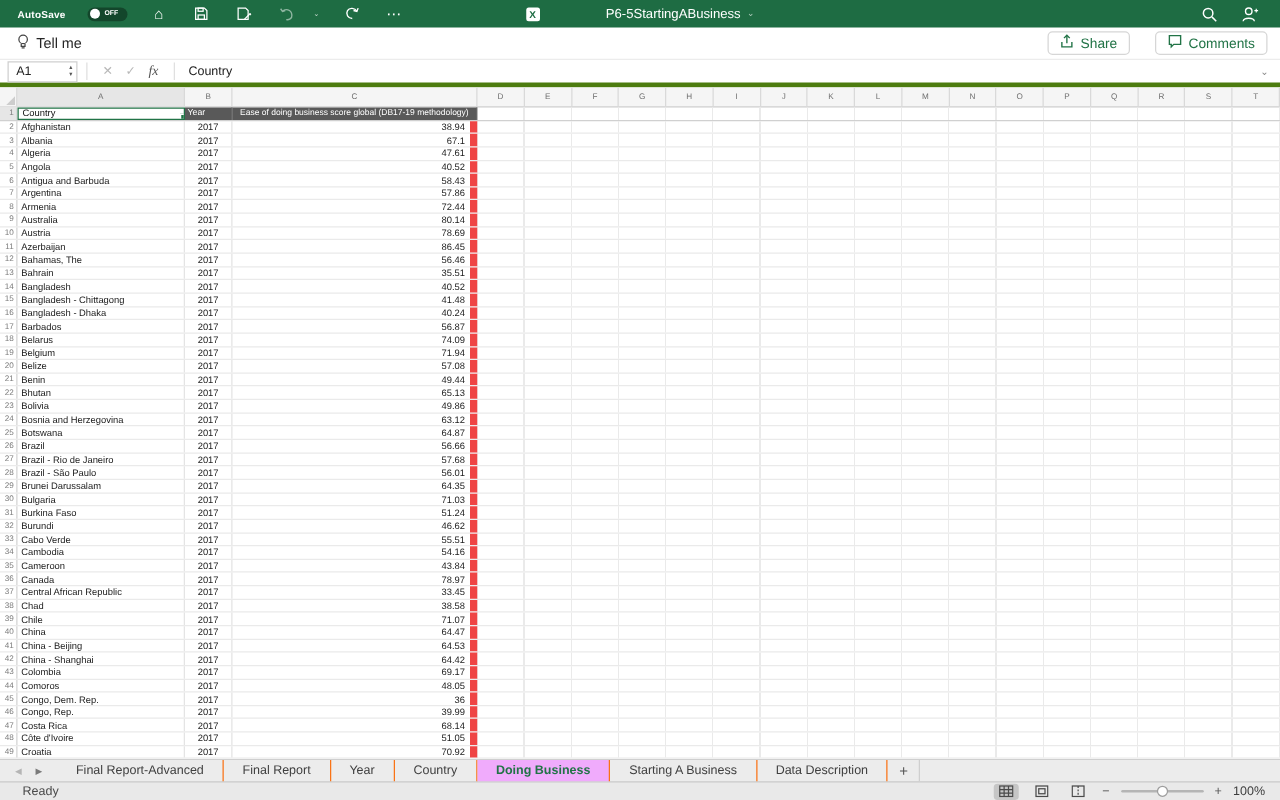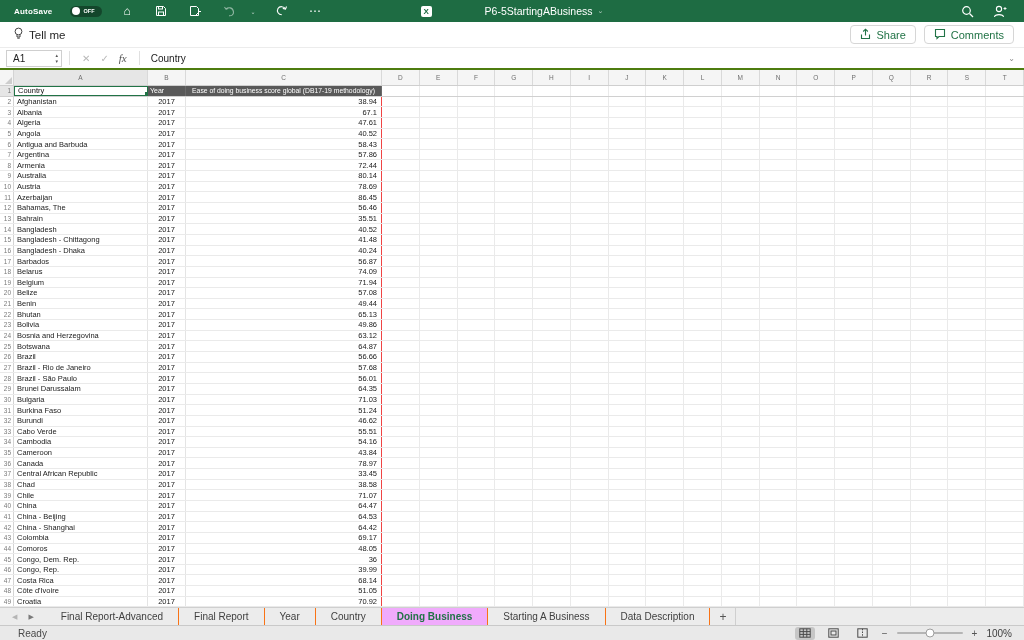--- a/index.html
+++ b/index.html
@@ -27,27 +27,27 @@
   .doc-title { font-size:10.5px; color:#fff;margin-left:48px; }
   .title-chev { font-size:7px; color:rgba(255,255,255,.65); }
   .tb-right { margin-left:auto; display:flex; align-items:center; gap:15px; margin-right:16px; }
 
   
   .ribbon { height:26px; background:#fff; display:flex; align-items:center;
     border-bottom:1px solid #ececec; }
   .rtabs { display:flex; align-items:center; margin-left:2px; }
   .rtab { padding:0 13px; font-size:11.5px; color:#262626; cursor:default; }
   .tellme { display:flex; align-items:center; gap:5px; padding:0 13px; font-size:11.5px; color:#262626;text-align:center; }
-  .ribbon-right { margin-left:auto; display:flex; align-items:center; gap:8px; margin-right:10px; }
+  .ribbon-right { margin-left:auto; display:flex; align-items:center; gap:20px; margin-right:10px; }
   .pill-btn { height:19px; border:1px solid #d6d6d6; border-radius:4px; padding:0 9px;
     display:flex; align-items:center; gap:5px; color:#217346; font-size:11px; background:#fff; }
 
   
   .formulabar { height:22px; display:flex; align-items:center; background:#fff;
-    border-bottom:2px solid #4d7c0f; }
+    border-bottom:4px solid #4d7c0f; }
   .namebox { width:56px; height:17px; margin-left:6px; border:1px solid #cfcfcf;
     display:flex; align-items:center; padding-left:6px; font-size:10px; color:#222; position:relative; }
   .stepper { position:absolute; right:3px; top:1px; display:flex; flex-direction:column;
     line-height:6px; font-size:5px; color:#555; text-align:center; }
   .fb-sep { width:1px; height:14px; background:#e0e0e0; margin:0 7px; }
   .fb-glyph { font-size:10px; color:#b8b8b8; margin:0 5px; }
   .fx { font-style:italic; font-family:"Liberation Serif", serif; color:#555; font-size:11px; margin:0 5px; }
   .fb-value { font-size:10px; color:#1a1a1a; margin-left:4px; }
   .fb-chev { margin-left:auto; margin-right:9px; font-size:8px; color:#8a8a8a; }
 
@@ -64,21 +64,21 @@
   .w-x { flex:1; }
 
   .grid-row { display:flex; height:10.65px; border-bottom:1px solid #eaeaea; }
   .cell { font-size:7.5px; color:#1a1a1a; display:flex; align-items:center;
     white-space:nowrap; overflow:hidden; }
   .c-num { width:14px; font-size:6.5px; color:#7a7a7a; justify-content:flex-end;
     padding-right:2px; border-right:1px solid #d4d4d4; }
   .c-num.sel { background:#e6e6e6; }
   .c-a { width:134px; border-right:1px solid #e4e4e4; padding:0 3px; }
   .c-b { width:38px; border-right:1px solid #e4e4e4; justify-content:center; }
-  .c-c { width:196px; border-right:1px solid #ef4444; justify-content:flex-end; padding:0 4px; }
+  .c-c { width:196px; border-right:6px solid #ef4444; justify-content:flex-end; padding:0 4px; }
   .c-fill { flex:1;
     background:repeating-linear-gradient(90deg, transparent 0 36.76px, #eaeaea 36.76px 37.76px); }
 
   .header-row { border-bottom:1px solid #d0d0d0; }
   .header-row .c-a { background:#fff; border:1.5px solid #217346; position:relative;
     font-size:7.5px; color:#111; }
   .header-row .c-a::after { content:""; position:absolute; right:-2px; bottom:-2px;
     width:3.5px; height:3.5px; background:#217346; border:1px solid #fff; }
   .header-row .c-b, .header-row .c-c { background:#595959; color:#fff; border-right:1px solid #6a6a6a; }
   .header-row .c-b { justify-content:flex-start; padding-left:2px; font-size:7px; }

